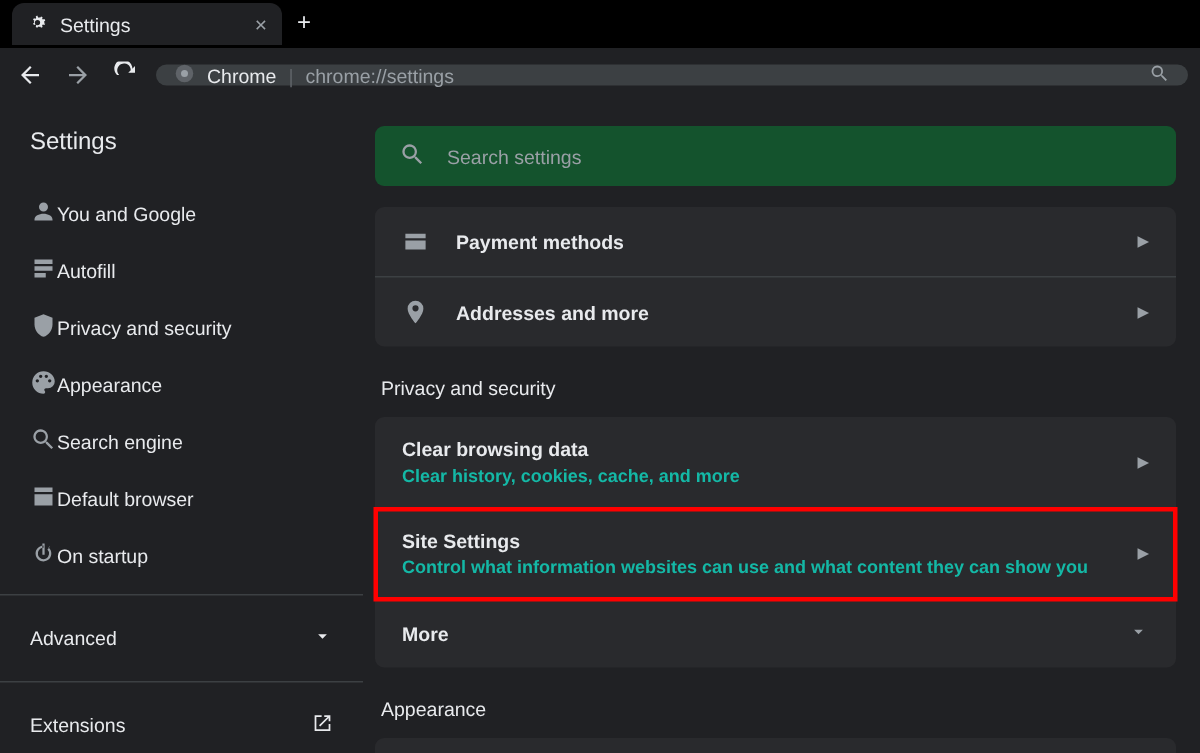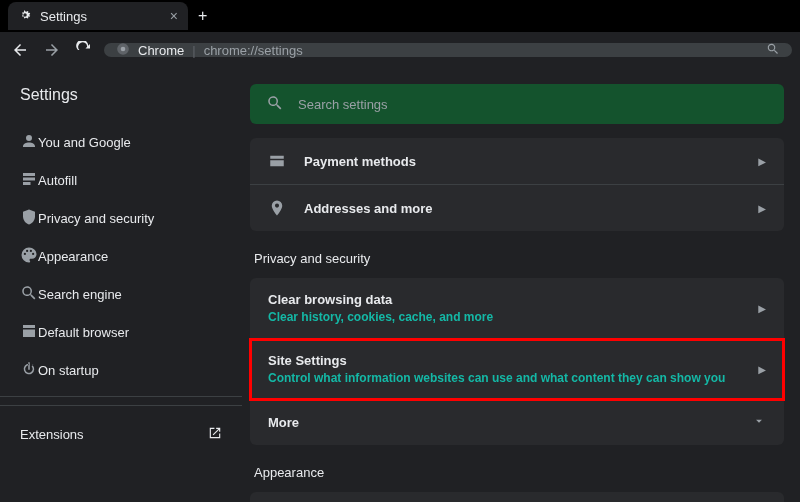--- a/index.html
+++ b/index.html
@@ -153,20 +153,26 @@
     <div class="nav-item">
       <span class="nav-icon">
           <svg viewBox="0 0 24 24">
             <path d="M13 3h-2v10h2V3zm4.8 2.2l-1.4 1.4A7 7 0 1112 5v2a5 5 0 103.5 1.5l1.3-1.3z"></path>
           </svg>
         </span>
       <span>On startup</span>
     </div>
 
     <hr class="sidebar-sep">
+    <div class="advanced">
+      <span>Advanced</span>
+      <span><svg class="small-svg" viewBox="0 0 24 24">
+            <path d="M7 10l5 5 5-5z"></path>
+          </svg></span>
+    </div>
     <hr class="sidebar-sep">
     <div class="ext-row">
       <span>Extensions</span>
       <span><svg class="small-svg" viewBox="0 0 24 24">
             <path d="M14 3v2h3.6L8 14.6 9.4 16 19 6.4V10h2V3h-7zM5 5h6V3H3v18h18v-8h-2v6H5V5z"></path>
           </svg></span>
     </div>
 
   </div>
 

